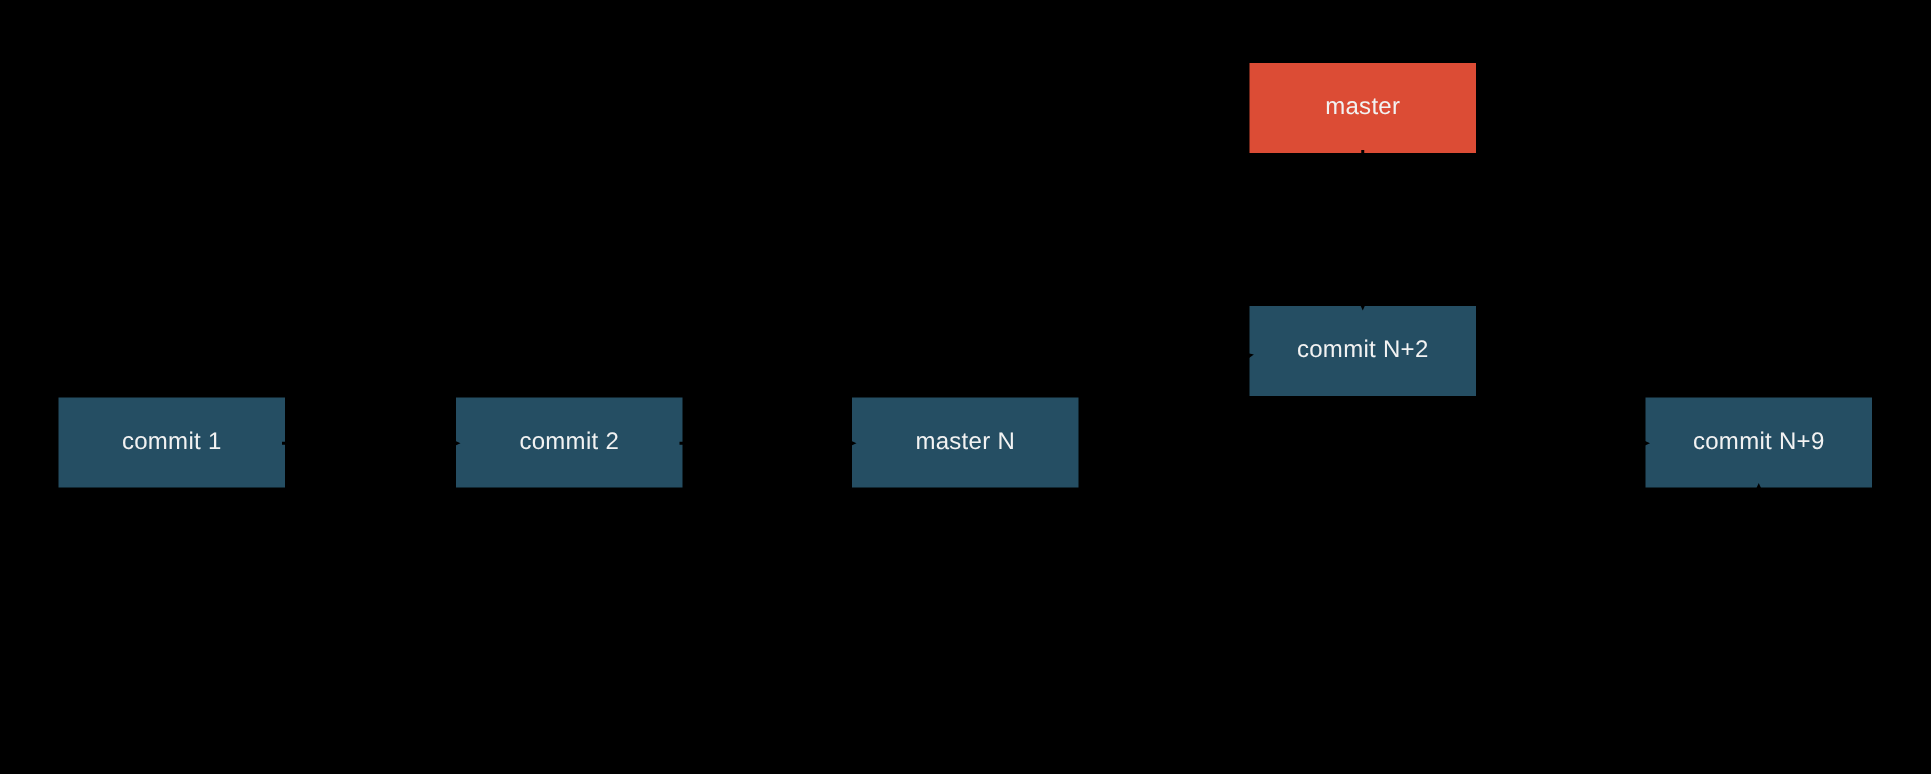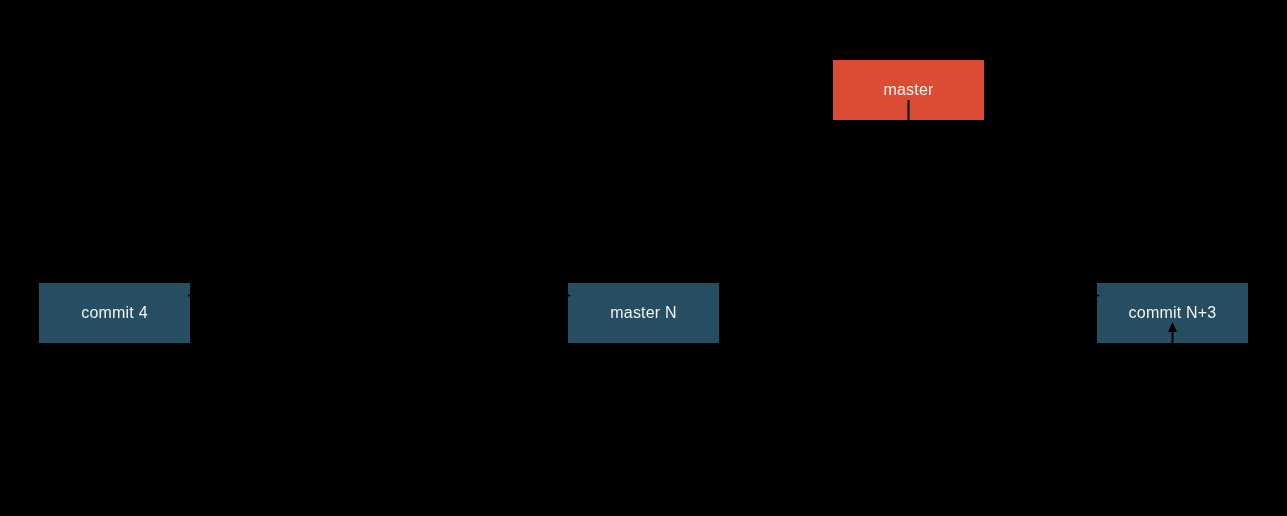--- a/index.html
+++ b/index.html
@@ -19,21 +19,20 @@
     width:151px;
     height:60px;
     display:flex;
     align-items:center;
     justify-content:center;
     font-size:16px;
     color:#f2f2f2;
     letter-spacing:0.2px;
     white-space:nowrap;
     z-index:1;
-    margin-top:18px;
   }
   .node--commit{background:#254e63;}
   .node--branch{background:#dc4c35;}
   #node-commit-1 {left:39px;  top:265px;}
   #node-commit-2 {left:304px; top:265px;}
   #node-commit-n {left:568px; top:265px;}
   #node-commit-n2{left:833px; top:204px;}
   #node-master   {left:833px; top:42px;}
   #node-commit-n1{left:1097px;top:265px;}
   #node-test     {left:1097px;top:412px;}
@@ -46,27 +45,33 @@
     pointer-events:none;
   }
   .edges line{stroke:#000000;stroke-width:2;}
 </style>
 </head>
 <body>
 
 <div class="canvas">
 
   <div class="node node--commit" id="node-commit-1">
-    <span>commit 4</span>
+    <span>commit 1</span>
+  </div>
+  <div class="node node--commit" id="node-commit-2">
+    <span>commit 2</span>
   </div>
   <div class="node node--commit" id="node-commit-n">
     <span>master N</span>
   </div>
+  <div class="node node--commit" id="node-commit-n2">
+    <span>commit N+2</span>
+  </div>
   <div class="node node--commit" id="node-commit-n1">
-    <span>commit N+3</span>
+    <span>commit N+9</span>
   </div>
 
   <div class="node node--branch" id="node-master">
     <span>master</span>
   </div>
 
   <svg class="edges" width="1287" height="516" viewBox="0 0 1287 516" xmlns="http://www.w3.org/2000/svg">
     <defs>
       <marker id="arrowhead" markerUnits="userSpaceOnUse" markerWidth="10" markerHeight="9" refX="7" refY="4.5" orient="auto">
         <path d="M0,0 L10,4.5 L0,9 Z" fill="#000000"></path>

